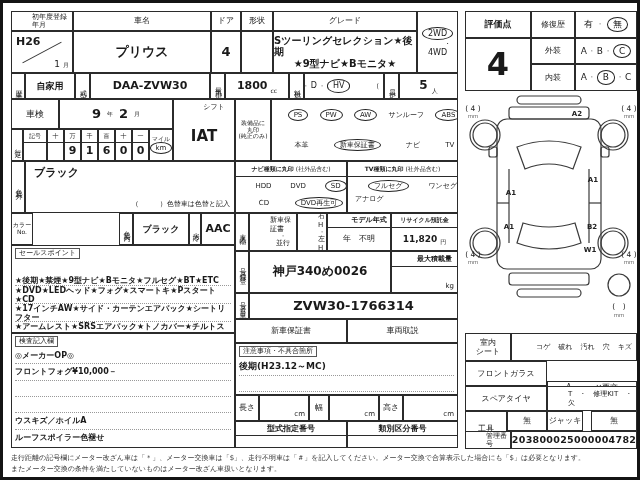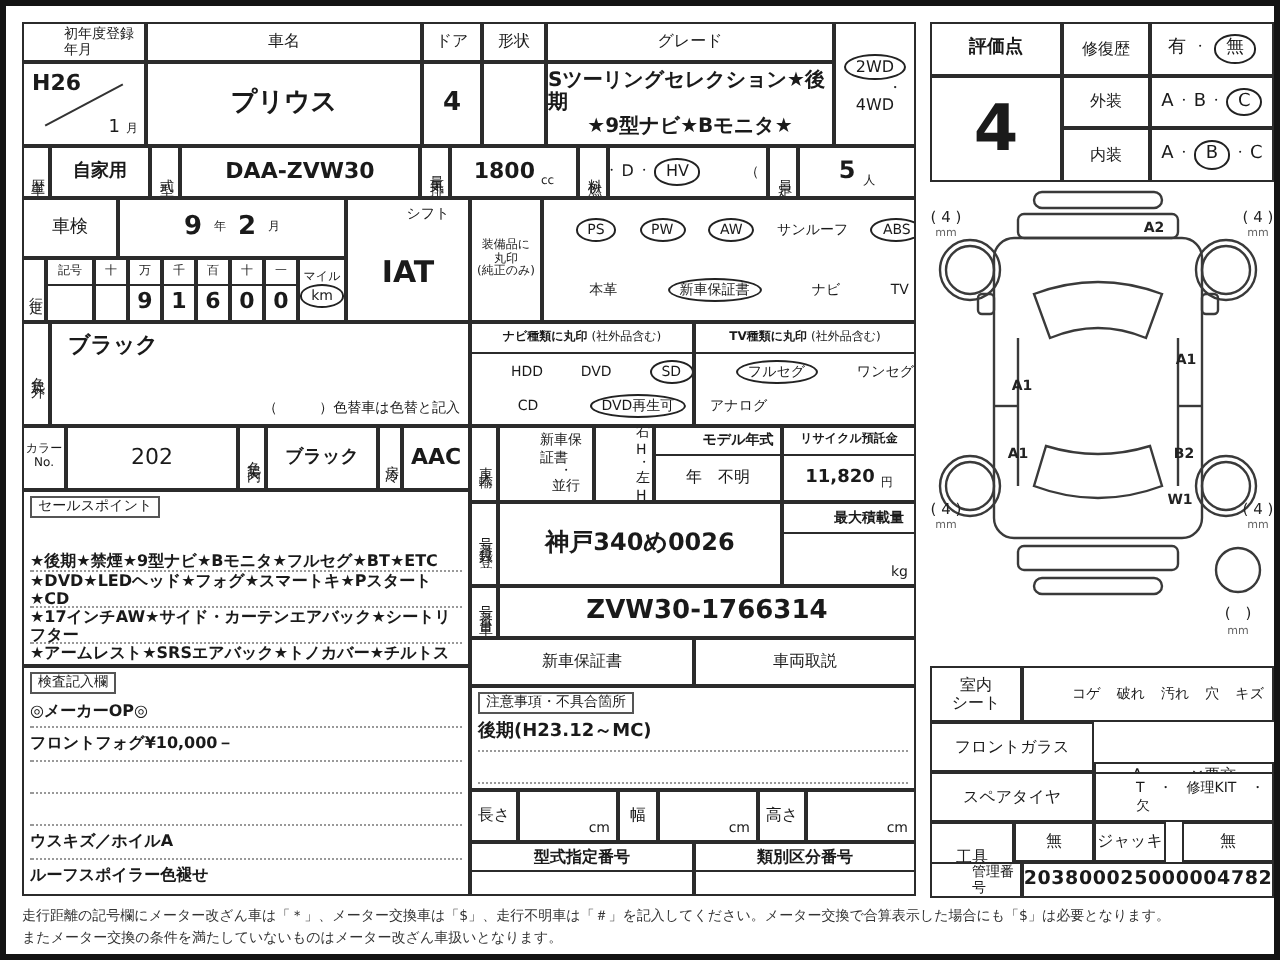--- a/index.html
+++ b/index.html
@@ -126,21 +126,20 @@
   <div class="c vert" style="left:8px;top:158px;width:14px;height:52px">外装色</div>
   <div class="c" style="left:22px;top:158px;width:210px;height:52px">
     <span class="s11 b" style="position:absolute;left:8px;top:5px">ブラック</span>
     <span class="s7" style="position:absolute;right:4px;bottom:4px">（　　　）色替車は色替と記入</span>
   </div>
 
   <div class="c col s6" style="left:8px;top:210px;width:22px;height:32px">
     <span>カラー</span>
     <span>No.</span>
   </div>
-  <div class="c s11" style="left:30px;top:210px;width:86px;height:32px">202</div>
   <div class="c vert" style="left:116px;top:210px;width:14px;height:32px">内装色</div>
   <div class="c s9 b" style="left:130px;top:210px;width:56px;height:32px">ブラック</div>
   <div class="c vert" style="left:186px;top:210px;width:12px;height:32px">冷房</div>
   <div class="c s11 b" style="left:198px;top:210px;width:34px;height:32px">AAC</div>
 
   <div class="c col lft" style="left:8px;top:242px;width:224px;height:88px;align-items:flex-start;padding:2px 3px">
     <span class="tag" style="position:static;margin-bottom:17px">セールスポイント</span>
     <div class="dot s8 b" style="width:100%;height:17px;display:flex;align-items:center">★後期★禁煙★9型ナビ★Bモニタ★フルセグ★BT★ETC</div>
     <div class="dot s8 b" style="width:100%;height:17px;display:flex;align-items:center">★DVD★LEDヘッド★フォグ★スマートキ★Pスタート★CD</div>
     <div class="dot s8 b" style="width:100%;height:17px;display:flex;align-items:center">★17インチAW★サイド・カーテンエアバック★シートリフター</div>
@@ -195,21 +194,21 @@
   </div>
   <div class="c col" style="left:344px;top:158px;width:111px;height:52px">
     <div class="hdr s6 b" style="height:14px;gap:2px">
       <span>TV種類に丸印</span>
         <span style="font-weight:normal">(社外品含む)</span>
     </div>
     <div class="nb sp s7" style="display:flex;width:100%;flex:1;align-items:center">
       <span class="circ">フルセグ</span>
       <span>ワンセグ</span>
     </div>
-    <div class="nb s7" style="display:flex;width:100%;flex:1;align-items:center;padding-left:14px">
+    <div class="nb s7" style="display:flex;width:100%;flex:1;align-items:flex-start;padding-left:14px">
       <span>アナログ</span>
     </div>
   </div>
 
   <div class="c vert" style="left:232px;top:210px;width:14px;height:38px">輸入車</div>
   <div class="c col s7" style="left:246px;top:210px;width:48px;height:38px">
     <span>新車保証書</span>
     <span class="s6">・</span>
     <span>並行</span>
   </div>

